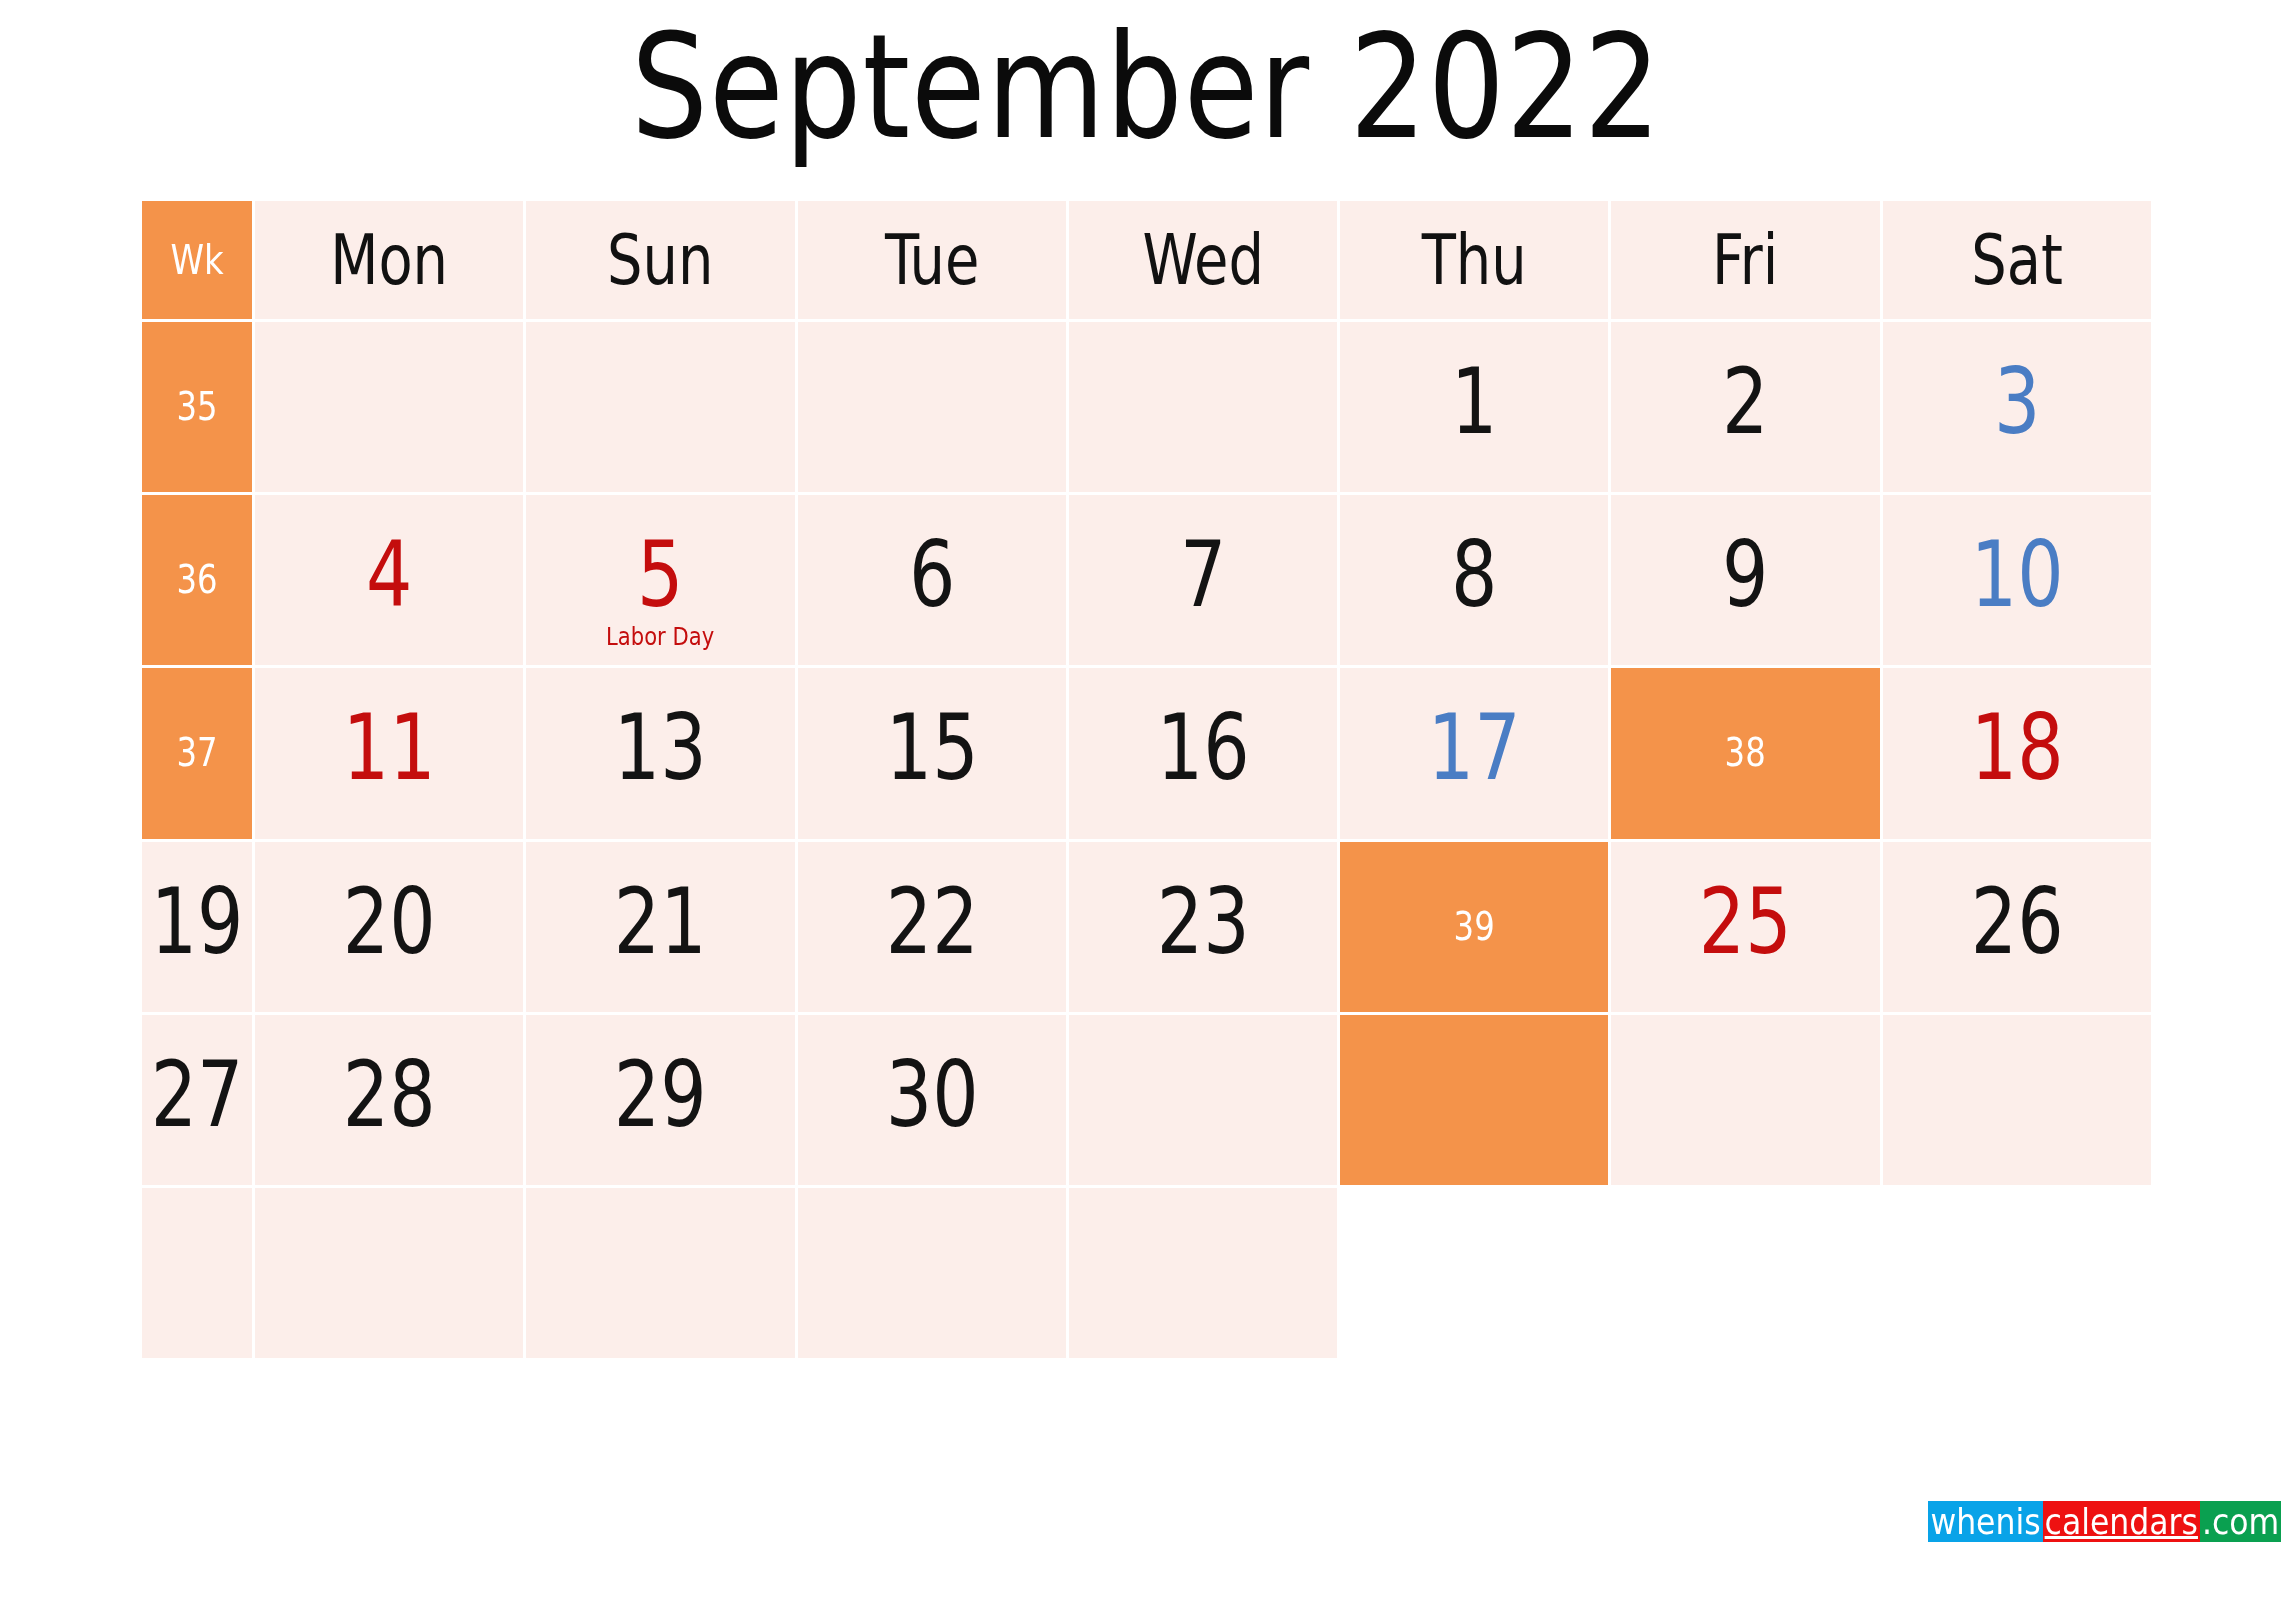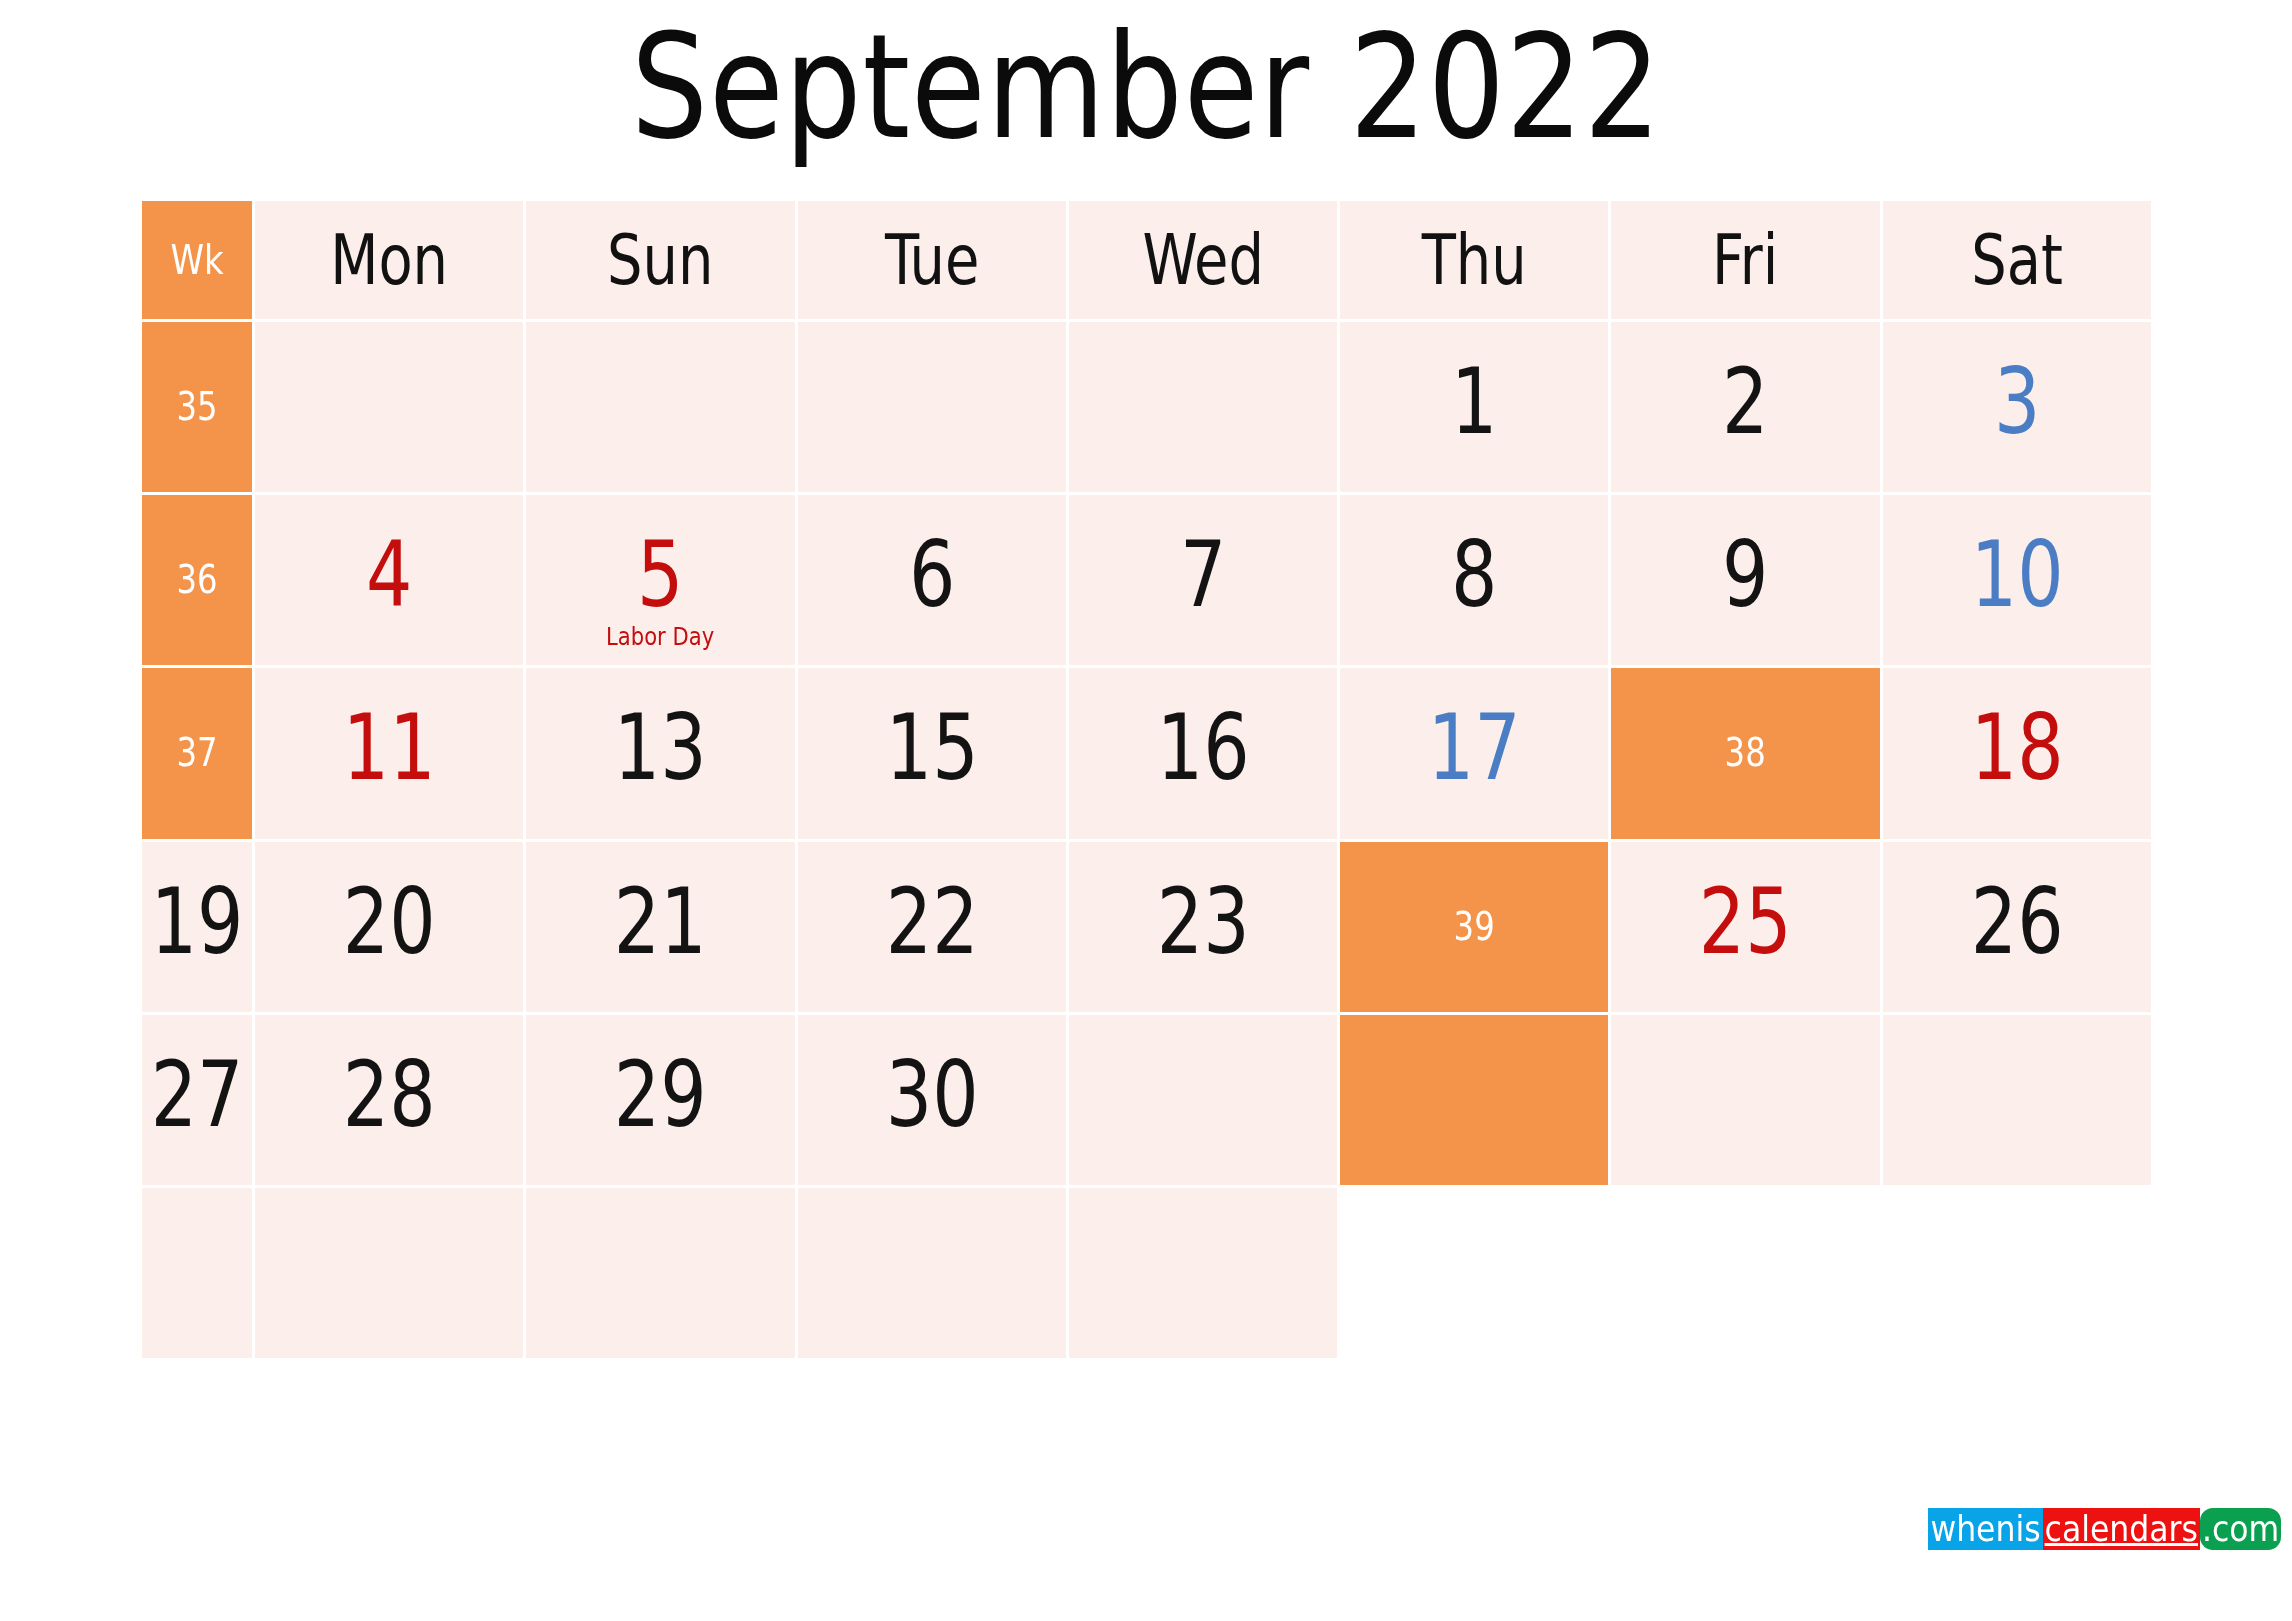--- a/index.html
+++ b/index.html
@@ -127,36 +127,36 @@
     white-space: nowrap;
     transform: scaleX(0.92);
   }
 
   
   #site-logo {
     position: absolute;
     right: 11.8px;
     bottom: 86px;
     display: flex;
-    align-items: flex-start;
+    align-items: center;
     font-family: "DejaVu Sans Condensed", "Liberation Sans Narrow", "Liberation Sans", sans-serif;
     font-stretch: condensed;
     font-size: 35px;
     line-height: 1.0;
     height: 27px;
     margin-top: 16px;
   }
   #site-logo span {
     color: #ffffff;
     padding: 3.9px 2px 2.9px 2px;
     display: inline-block;
   }
   .logo-a { background: #09a3e8; }
   .logo-b { background: #ee1111; text-decoration: underline; }
-  .logo-c { background: #0aa050; border-radius: 13px; }
+  .logo-c { background: #0aa050; }
 </style>
 </head>
 <body>
 
 <div id="calendar-title">September 2022</div>
 
 <div id="calendar-grid">
     <div class="cell wk-cell">
       <div class="wk-head-label">Wk</div>
     </div>

